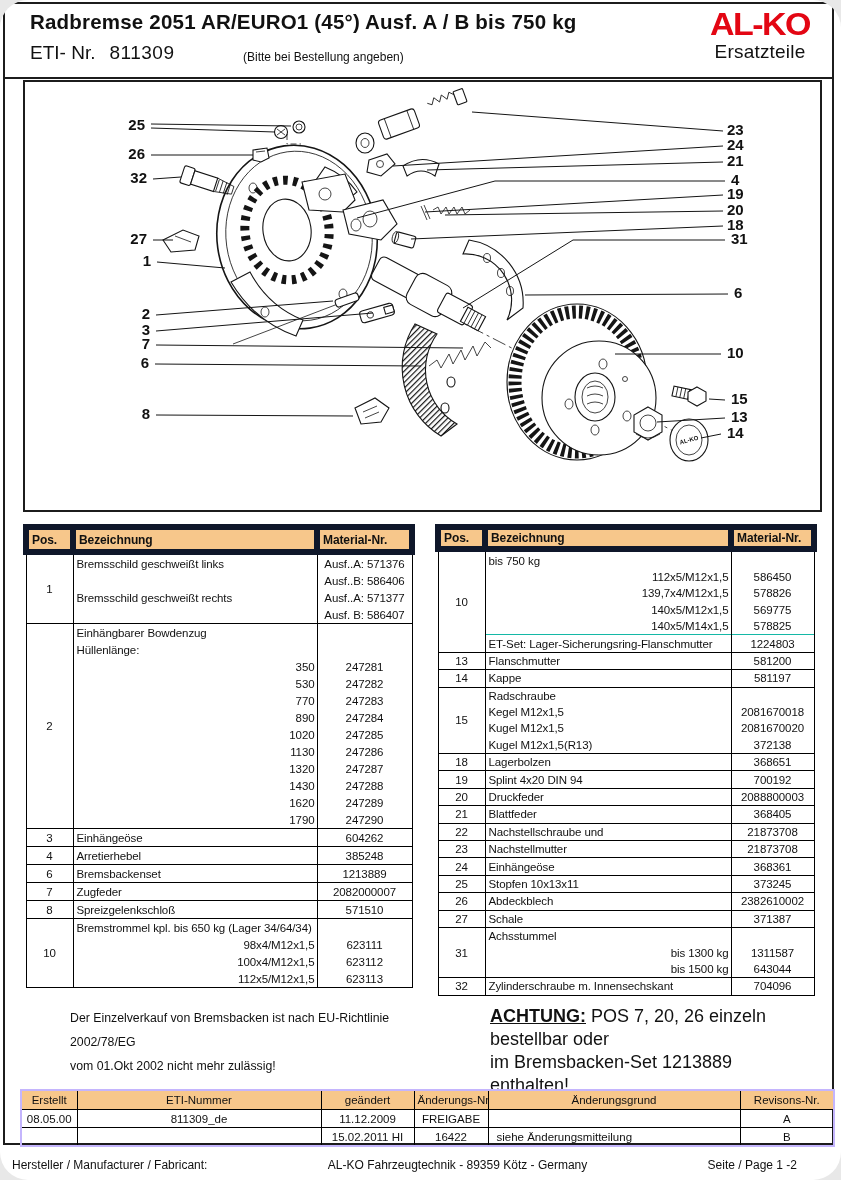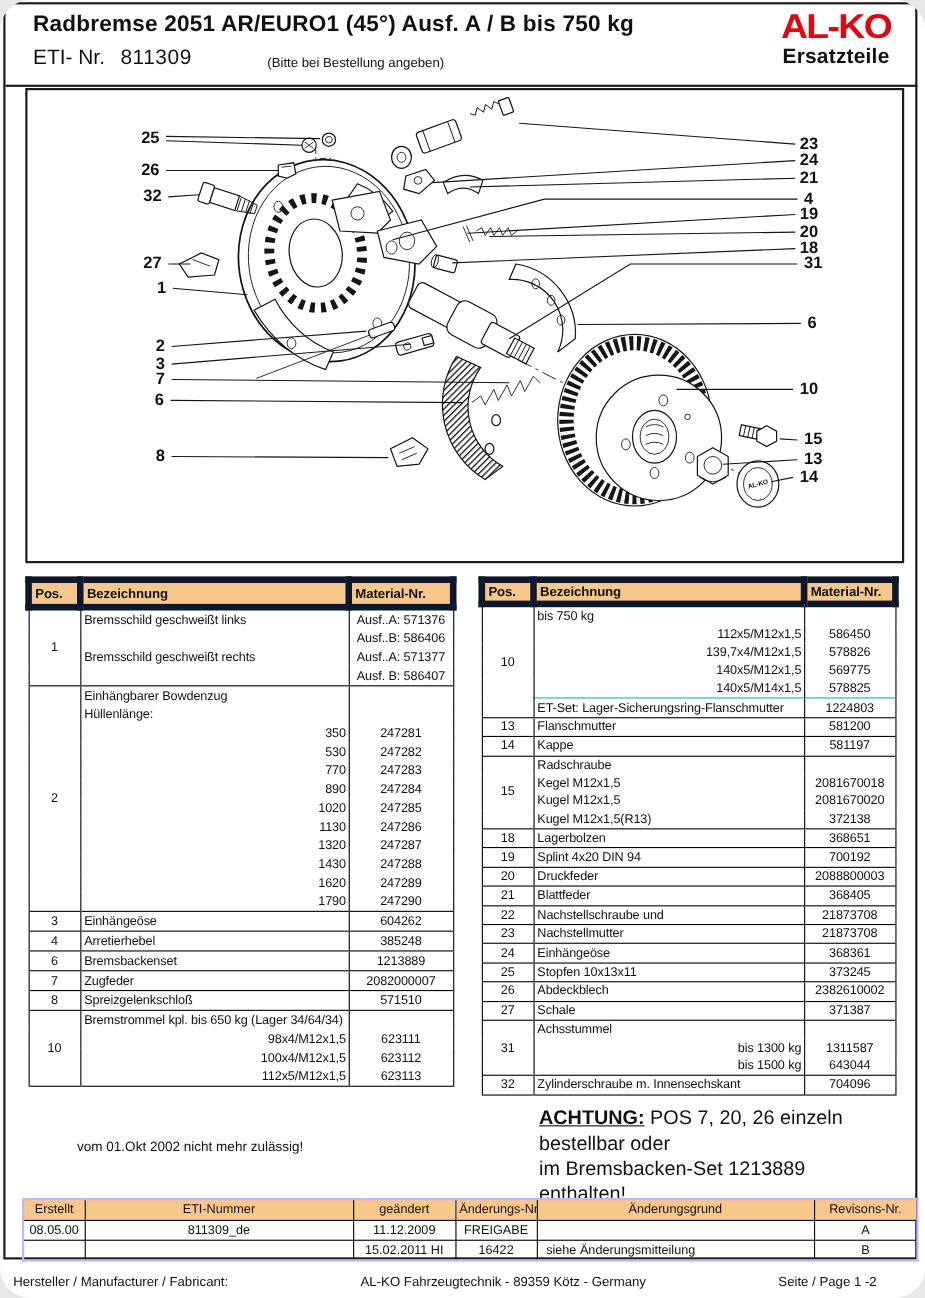--- a/index.html
+++ b/index.html
@@ -8,21 +8,21 @@
   .outer-border{position:absolute;left:3px;top:2px;width:831px;height:1143px;
         border:2px solid #1c1c1c;box-sizing:border-box;}
   
   .doc-title{position:absolute;left:30px;top:10px;font-size:20.5px;font-weight:bold;letter-spacing:.2px;white-space:nowrap;}
   .eti-row{position:absolute;left:30px;top:42px;font-size:19px;white-space:nowrap;}
   .eti-num{margin-left:14px;letter-spacing:.5px;}
   .order-note{position:absolute;left:243px;top:50px;font-size:12px;}
   .logo{position:absolute;left:693px;top:6px;width:134px;text-align:center;}
   .logo-brand{color:#e30613;font-weight:900;font-size:34px;letter-spacing:-1.5px;
         transform:scaleY(.92);display:inline-block;line-height:36px;}
-  .logo-sub{font-weight:700;font-size:19px;letter-spacing:.2px;line-height:20px;}
+  .logo-sub{font-weight:400;font-size:19px;letter-spacing:.2px;line-height:20px;}
   .header-rule{position:absolute;left:5px;top:77px;width:829px;height:2px;background:#1c1c1c;}
   
   .diagram-frame{position:absolute;left:23px;top:80px;width:799px;height:432px;
         border:2px solid #1c1c1c;box-sizing:border-box;background:#fff;}
   .diagram-frame svg{display:block;width:100%;height:100%;}
   .w{fill:#fff;stroke:#151515;stroke-width:1.6;}
   .w1{fill:#fff;stroke:#151515;stroke-width:1.1;}
   .t{fill:none;stroke:#151515;stroke-width:.8;}
   .slots{fill:none;stroke:#151515;stroke-width:9;stroke-dasharray:4.5 5.5;}
   .fins{fill:none;stroke:#151515;stroke-width:13;stroke-dasharray:3.6 3.2;}
@@ -594,21 +594,21 @@
       <tbody>
         <tr>
           <td class="pos" rowspan="1">32</td>
           <td class="bez">Zylinderschraube m. Innensechskant</td>
           <td class="mat">704096</td>
         </tr>
       </tbody>
     </table>
 
   <div class="note-left">
-    <br>
+    <span>Der Einzelverkauf von Bremsbacken ist nach EU-Richtlinie 2002/78/EG</span><br>
     <span>vom 01.Okt 2002 nicht mehr zulässig!</span>
   </div>
   <div class="note-attn">
     <span class="attn-label">ACHTUNG:</span>
     <span>POS 7, 20, 26 einzeln bestellbar oder</span><br>
     <span>im Bremsbacken-Set 1213889 enthalten!</span>
   </div>
 
   <table class="rev" id="rev-table">
     <colgroup>

